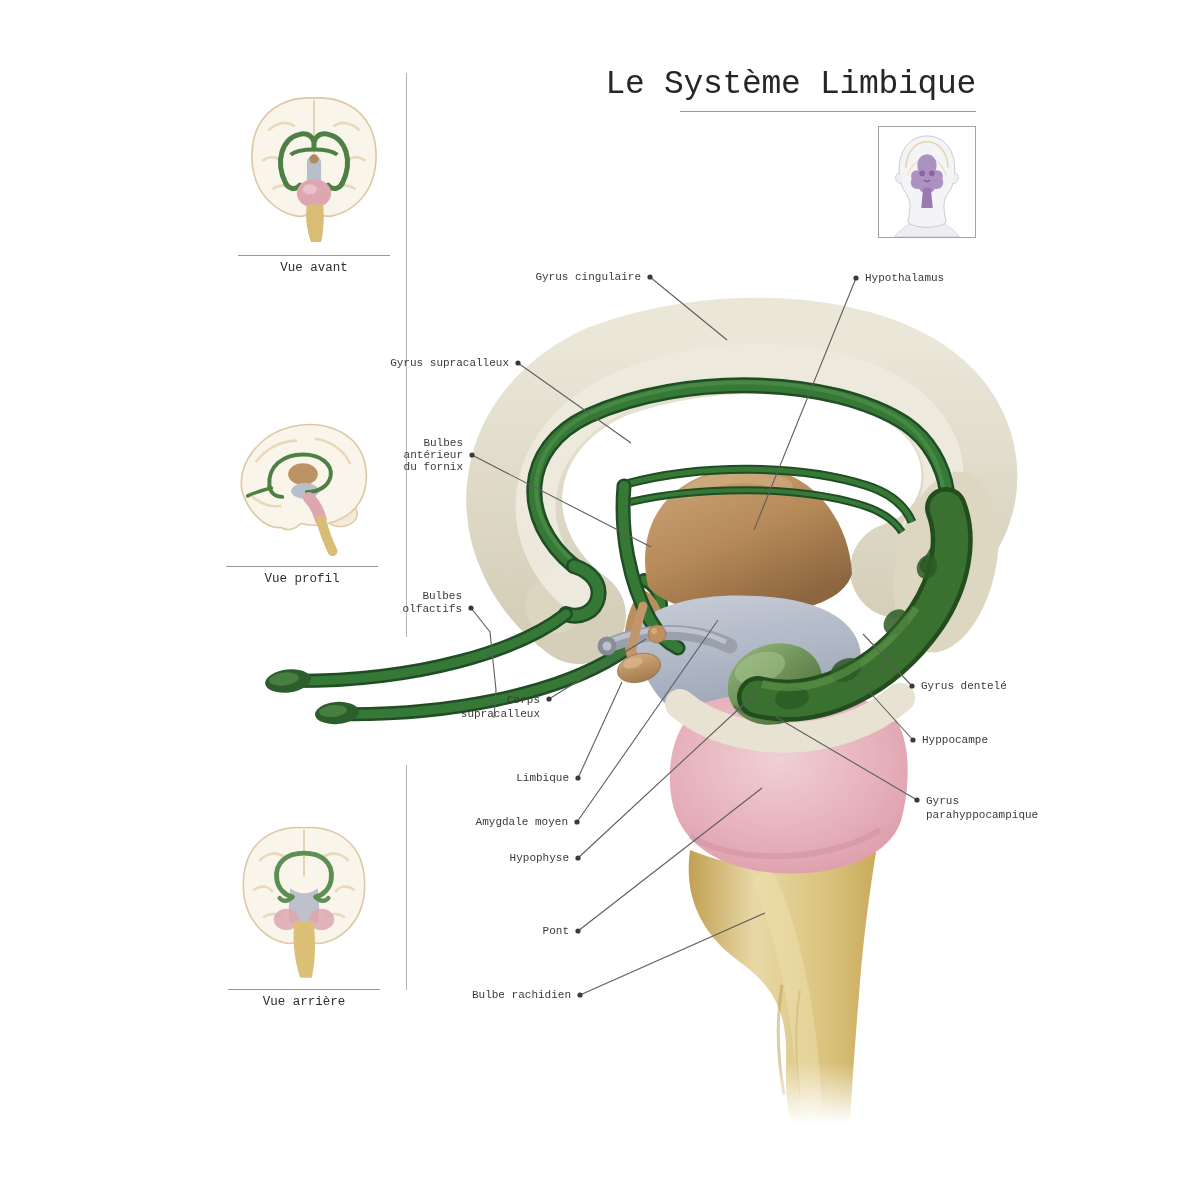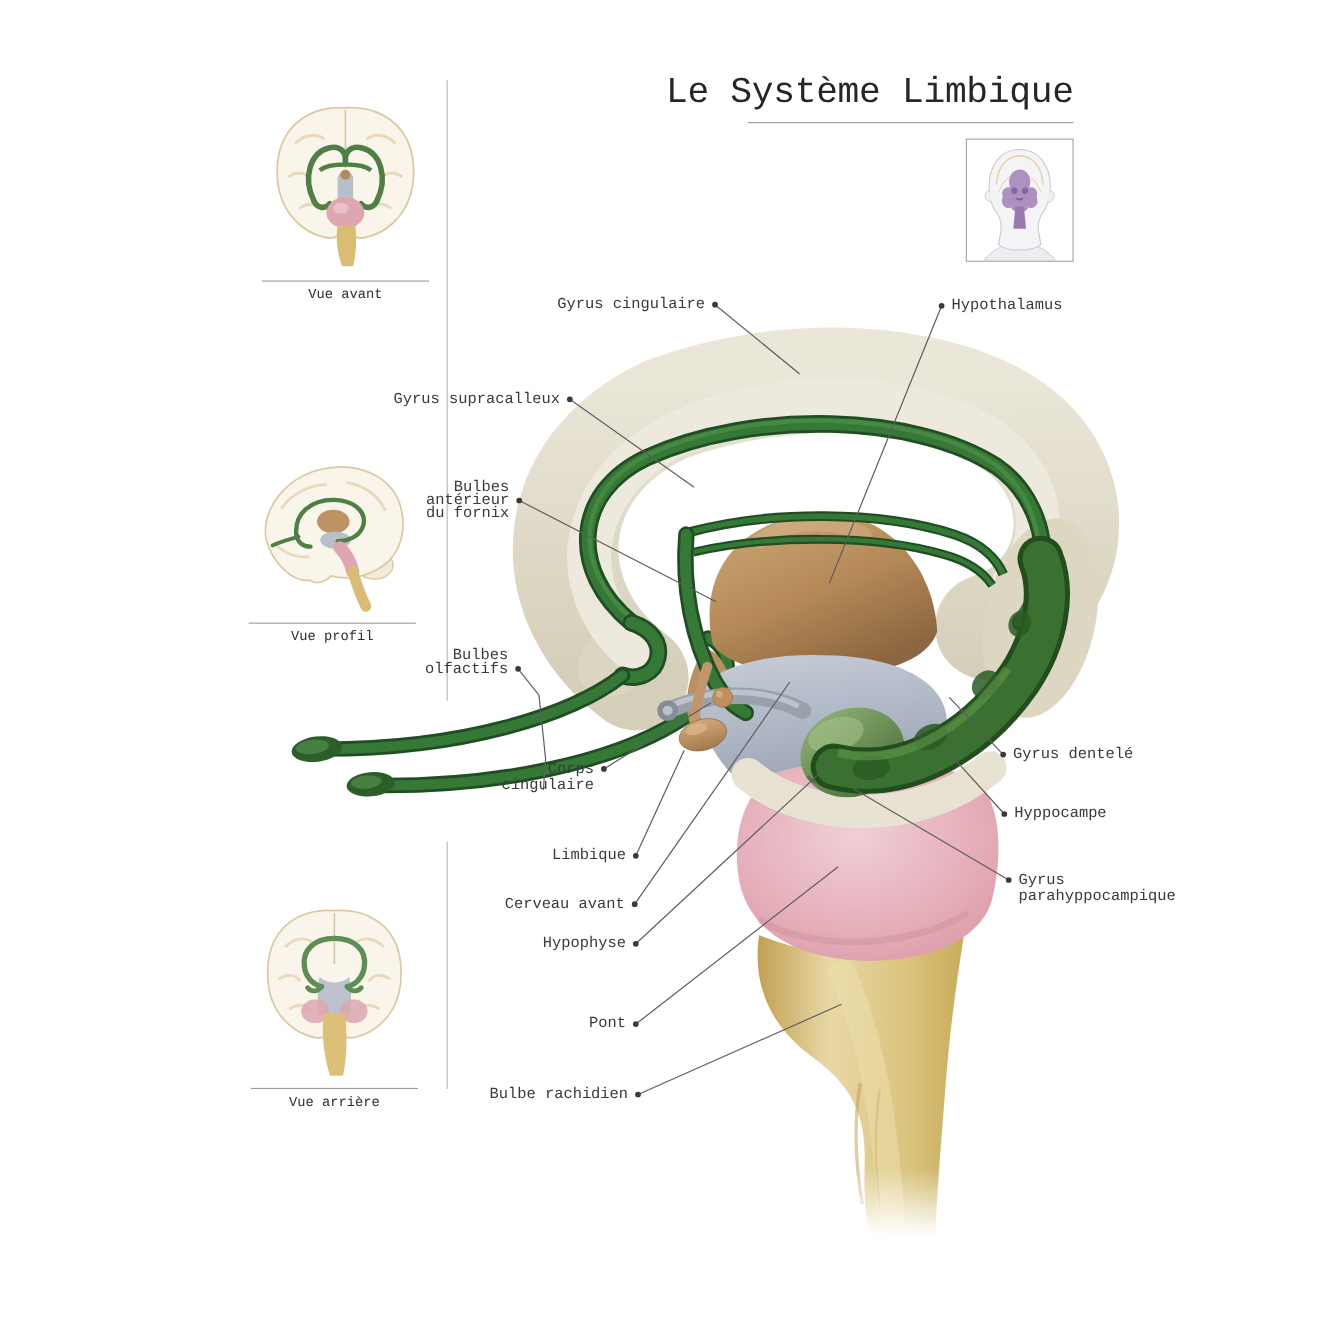--- a/index.html
+++ b/index.html
@@ -15,21 +15,21 @@
   .thumb{position:absolute;width:152px;}
   .thumb svg{display:block;width:100%;}
   .t1{left:226px;top:78px;}
   .t2{left:226px;top:413px;}
   .t3{left:228px;top:820px;}
   .thumb .cap{border-top:1px solid #9a9a9a;margin-top:5px;padding-top:5px;text-align:center;
               font-size:12.5px;color:#2e2e2e;}
   .vline{position:absolute;width:1px;background:#b4b4b4;left:406px;}
   .v1{top:73px;height:564px;}
   .v2{top:765px;height:225px;}
-  .lbl{position:absolute;font-size:14px;line-height:13px;color:#3a3a3a;white-space:nowrap;}
+  .lbl{position:absolute;font-size:11px;line-height:13px;color:#3a3a3a;white-space:nowrap;}
   .ra{text-align:right;}
   .lbl span{display:block;}
   .lh12 span{line-height:12px;}
   .lh14 span{line-height:14px;}
 </style>
 </head>
 <body>
 
 <div class="page">
 
@@ -293,27 +293,27 @@
     <span>Bulbes</span>
     <span>antérieur</span>
     <span>du fornix</span>
   </div>
   <div class="lbl ra" style="right:738px;top:590px">
     <span>Bulbes</span>
     <span>olfactifs</span>
   </div>
   <div class="lbl ra lh14" style="right:660px;top:693px">
     <span>Corps</span>
-    <span>cingulaire</span>
+    <span>supracalleux</span>
   </div>
   <div class="lbl ra" style="right:631px;top:772px">
     <span>Limbique</span>
   </div>
   <div class="lbl ra" style="right:632px;top:816px">
-    <span>Cerveau avant</span>
+    <span>Amygdale moyen</span>
   </div>
   <div class="lbl ra" style="right:631px;top:852px">
     <span>Hypophyse</span>
   </div>
   <div class="lbl ra" style="right:631px;top:925px">
     <span>Pont</span>
   </div>
   <div class="lbl ra" style="right:629px;top:989px">
     <span>Bulbe rachidien</span>
   </div>

